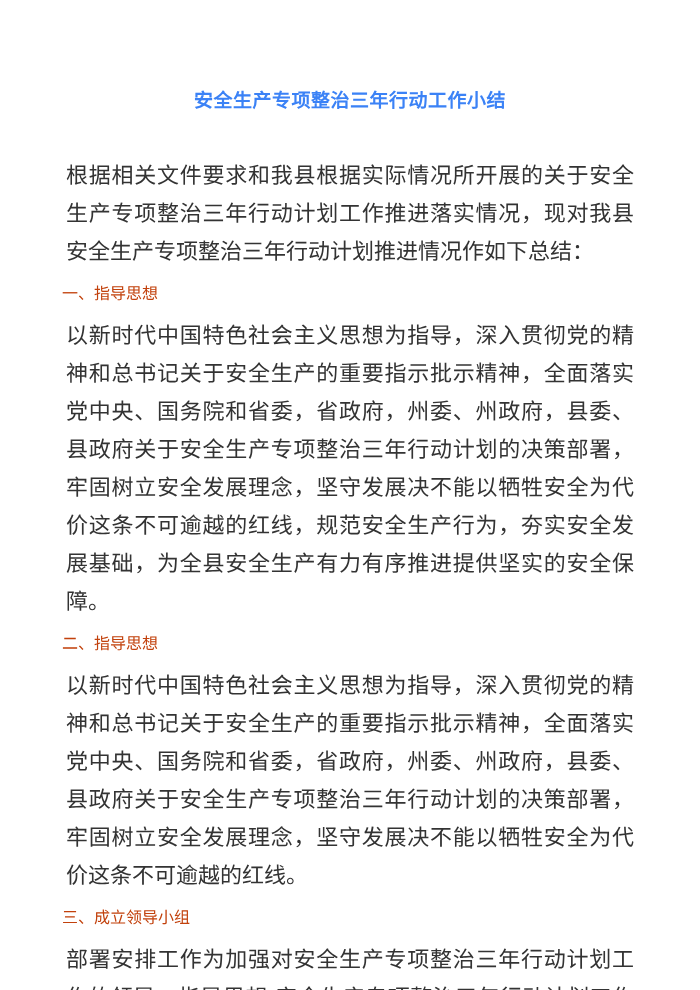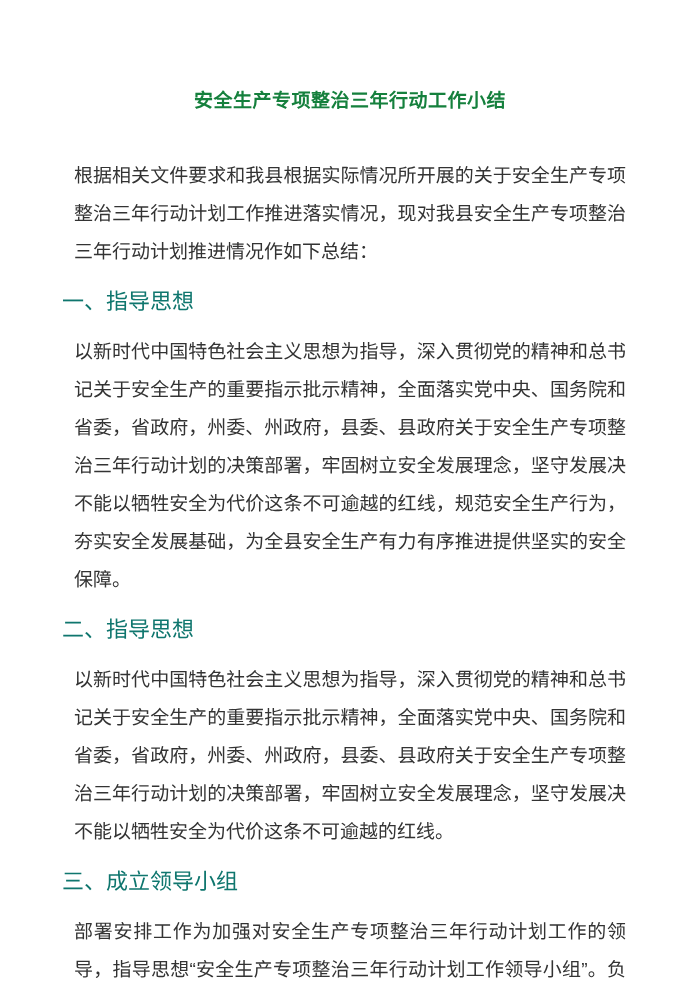--- a/index.html
+++ b/index.html
@@ -18,37 +18,37 @@
     font-family: "Liberation Sans", sans-serif;
     color: #333333;
   }
   .doc-title {
     margin: 0 0 43px 0;
     font-size: 19px;
     line-height: 27px;
     font-weight: 700;
     letter-spacing: 0.5px;
     text-align: center;
-    color: #15803d;
+    color: #3b82f6;
   }
   .doc p {
-    margin: 12px;
-    font-size: 19px;
+    margin: 4px;
+    font-size: 22px;
     line-height: 38px;
     text-align: justify;
     text-justify: inter-ideograph;
     word-break: break-all;
     color: #333333;
   }
   .doc h2.section-heading {
     margin: 4px 0 0 0;
-    font-size: 22px;
+    font-size: 16px;
     line-height: 38px;
     font-weight: 400;
-    color: #0f766e;
+    color: #c2410c;
   }
 </style>
 </head>
 <body>
 
 <div class="doc">
   <h1 class="doc-title">安全生产专项整治三年行动工作小结</h1>
 
   <p>根据相关文件要求和我县根据实际情况所开展的关于安全生产专项整治三年行动计划工作推进落实情况，现对我县安全生产专项整治三年行动计划推进情况作如下总结：</p>
 

